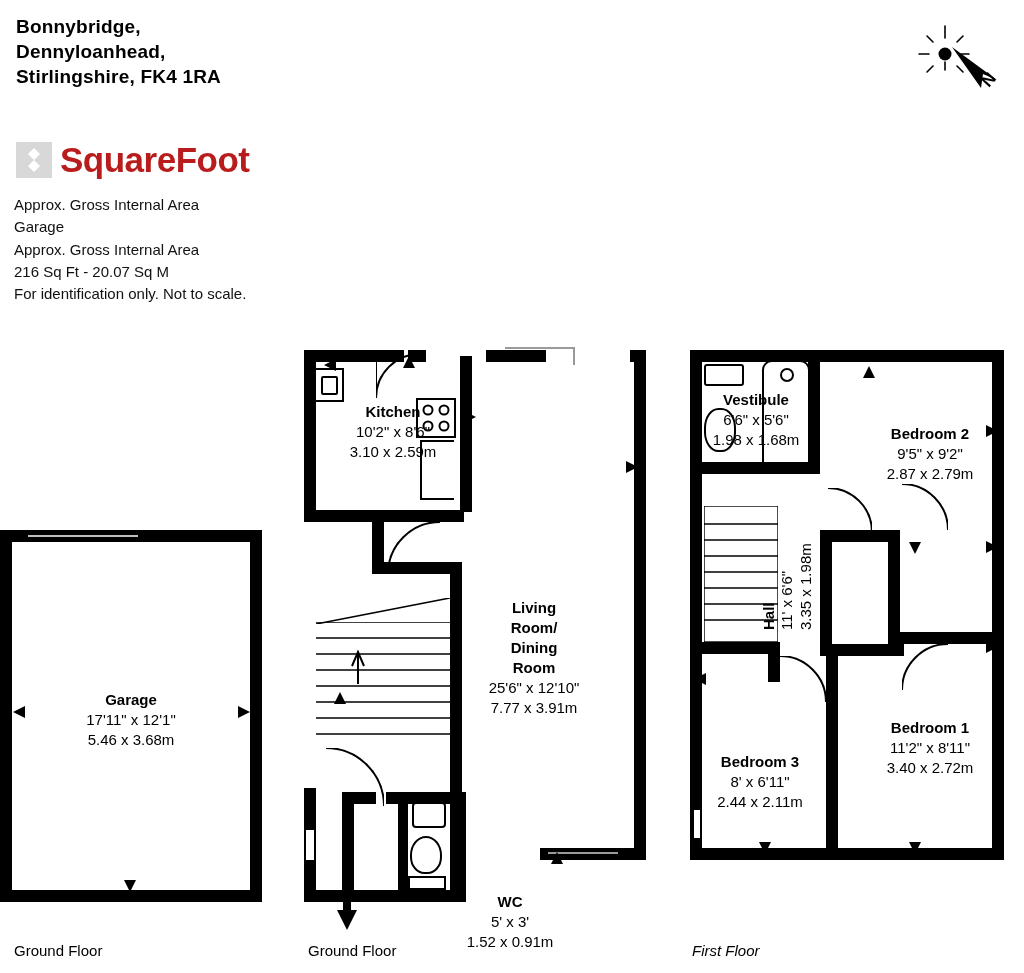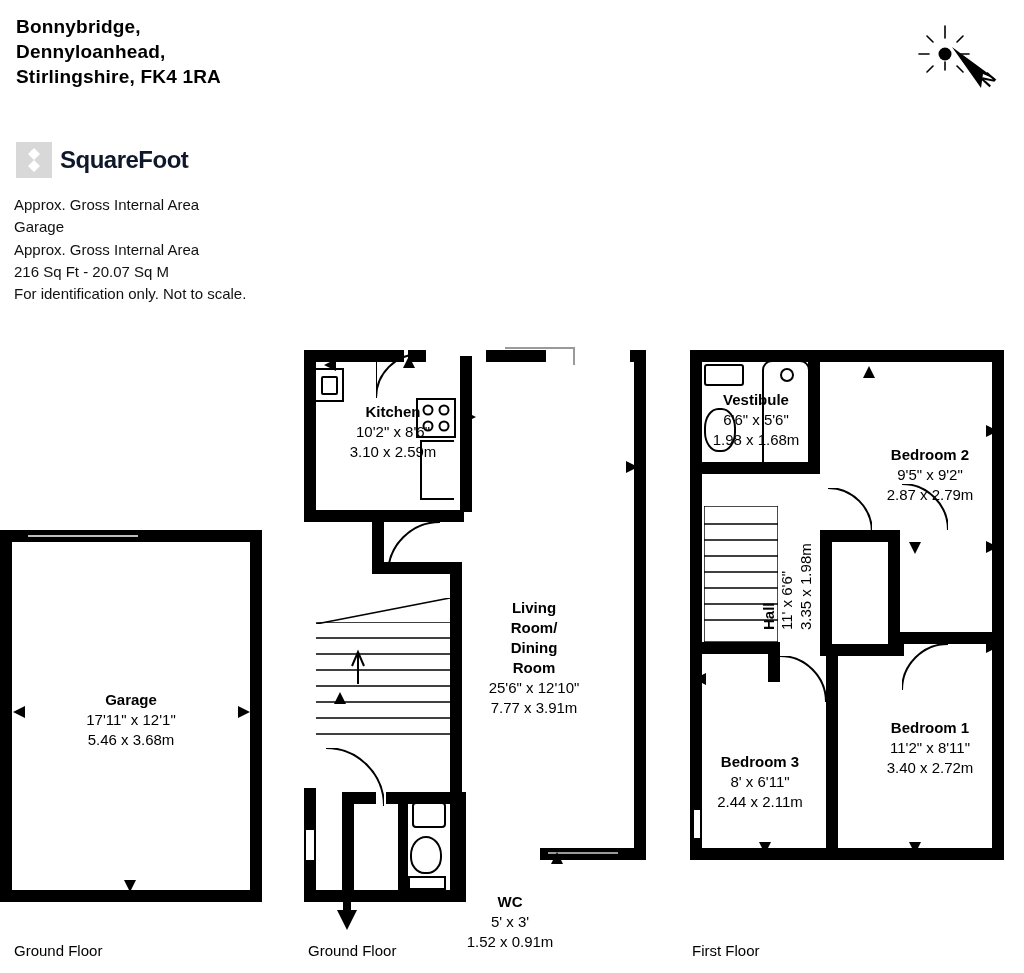--- a/index.html
+++ b/index.html
@@ -6,29 +6,29 @@
   body{
     width:1024px;height:973px;background:#ffffff;position:relative;
     font-family:"Liberation Sans", sans-serif;color:#000;
     -webkit-font-smoothing:antialiased;
   }
   .abs{position:absolute;}
   
   #title{left:16px;top:14px;width:420px;font-size:19px;font-weight:bold;line-height:25px;letter-spacing:0.2px;}
   #logo-wrap{left:14px;top:140px;display:flex;align-items:center;gap:6px;}
   #logo-mark{width:40px;height:40px;position:relative;}
-  #logo-text{font-size:24px;font-weight:bold;color:#0f172a;letter-spacing:-0.5px;}
+  #logo-text{font-size:35px;font-weight:bold;color:#b91c1c;letter-spacing:-0.5px;}
   #areas{left:14px;top:194px;width:420px;font-size:15px;line-height:22.3px;color:#111;}
   
   #compass{left:905px;top:14px;width:110px;height:80px;}
   
   .floor-label{font-size:15px;}
   #gf-left-label{left:14px;top:942px;}
   #gf-mid-label{left:308px;top:942px;}
-  #ff-label{left:692px;top:942px;}
+  #ff-label{left:692px;top:942px;font-style:italic;}
   
   .wall{position:absolute;background:#000;}
   .room{position:absolute;text-align:center;font-size:15px;line-height:20px;}
   .room .nm{font-weight:bold;}
   .thinline{position:absolute;background:#000;}
   
   #garage-plan{left:0px;top:530px;width:270px;height:380px;}
   #mid-plan{left:290px;top:340px;width:370px;height:600px;}
   #first-plan{left:680px;top:340px;width:340px;height:540px;}
   .vlabel{position:absolute;transform:rotate(-90deg);transform-origin:left top;font-size:15px;white-space:nowrap;}
@@ -369,21 +369,21 @@
         <path d="M0 7 L12 1 L12 13 Z" fill="#000"></path>
       </svg>
   </div>
 
   <div class="room" style="left:6px;top:50px;width:140px;">
     <div class="nm">Vestibule</div>
     <div>6'6" x 5'6"</div>
     <div>1.98 x 1.68m</div>
   </div>
 
-  <div class="room" style="left:170px;top:105px;width:160px;">
+  <div class="room" style="left:170px;top:84px;width:160px;">
     <div class="nm">Bedroom 2</div>
     <div>9'5" x 9'2"</div>
     <div>2.87 x 2.79m</div>
   </div>
 
   <div class="room" style="left:170px;top:378px;width:160px;">
     <div class="nm">Bedroom 1</div>
     <div>11'2" x 8'11"</div>
     <div>3.40 x 2.72m</div>
   </div>

